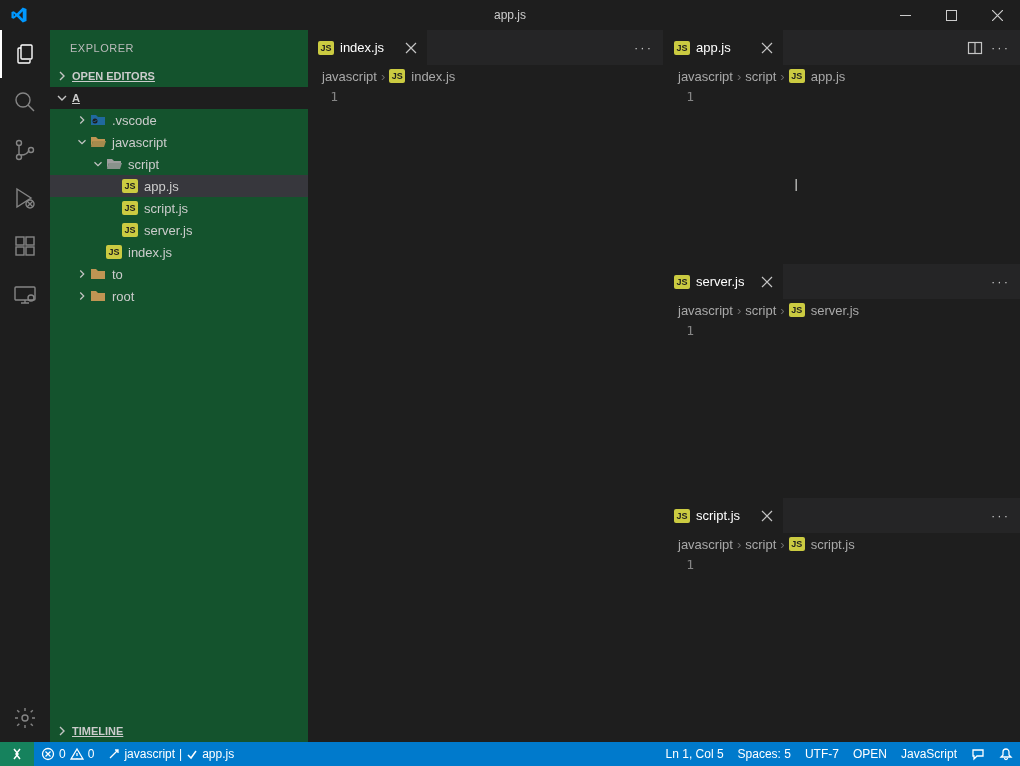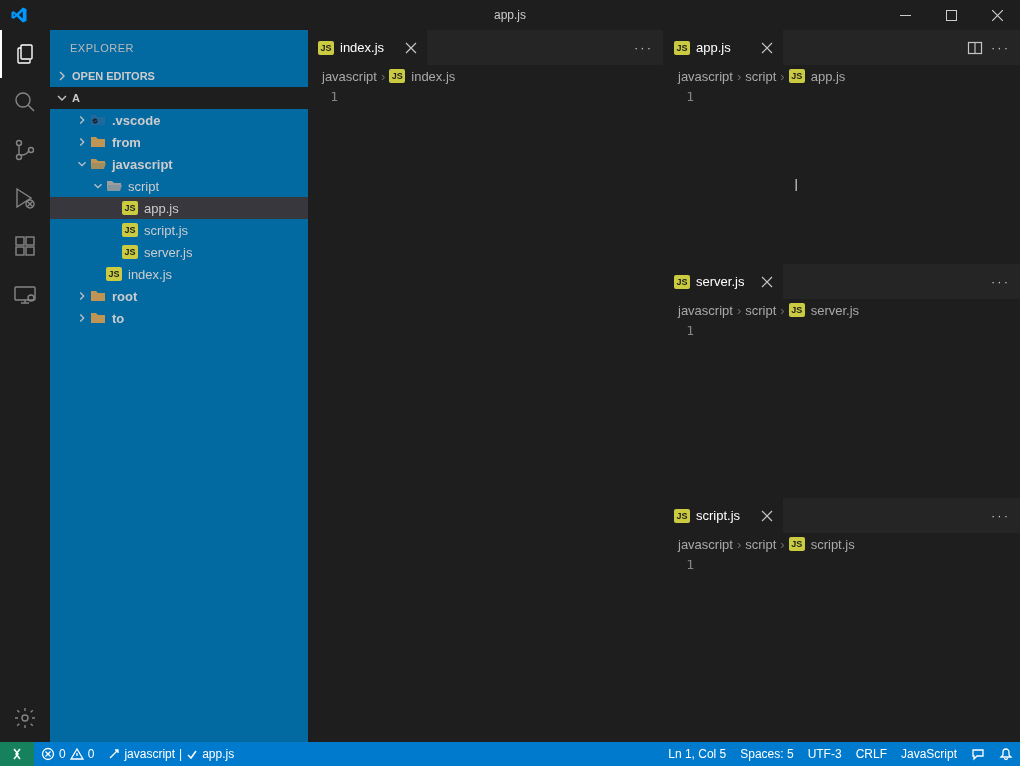--- a/index.html
+++ b/index.html
@@ -15,31 +15,31 @@
   .main { display: flex; height: 712px; }
   
   
   .activity-bar { width: 50px; background: #1e1e1e; display: flex; flex-direction: column; align-items: center; border-right: 1px solid #1e1e1e; }
   .activity-item { width: 50px; height: 48px; display: flex; align-items: center; justify-content: center; color: #858585; position: relative; }
   .activity-item.active { color: #ffffff; }
   .activity-item.active::before { content: ""; position: absolute; left: 0; top: 0; bottom: 0; width: 2px; background: #ffffff; }
   .activity-bottom { margin-top: auto; }
   
   
-  .sidebar { width: 258px; background: #0369a1; display: flex; flex-direction: column; }
+  .sidebar { width: 258px; background: #14532d; display: flex; flex-direction: column; }
   .sidebar-title { height: 35px; display: flex; align-items: center; padding-left: 20px; font-size: 11px; letter-spacing: 0.5px; color: #bbbbbb; }
-  .section-header { height: 22px; display: flex; align-items: center; padding-left: 4px; font-size: 11px; font-weight: 700; color: #cccccc; }
+  .section-header { height: 22px; display: flex; align-items: center; padding-left: 4px; font-size: 11px; font-weight: 700; color: #cccccc; text-decoration: underline; }
   .section-header.dark { background: #1e1e1e; }
   .section-header .chev { margin-right: 2px; }
   .tree { flex: 1; }
   .tree-row { height: 22px; display: flex; align-items: center; padding-left: 8px; font-size: 13px; color: #cccccc; }
   .tree-row.active-file { background: #37373d; }
   .tree-row .chev { width: 16px; display: inline-flex; justify-content: center; }
   .tree-row .icon { margin-right: 6px; display: inline-flex; }
-  .indent-1 { padding-left: 24px; font-weight: bold; }
+  .indent-1 { padding-left: 24px; }
   .indent-2 { padding-left: 40px; }
   .indent-3 { padding-left: 56px; }
   .sidebar-bottom { margin-top: auto; }
   
   
   .editors { flex: 1; display: flex; }
   .editor-left { width: 356px; display: flex; flex-direction: column; border-right: 1px solid #1e1e1e; }
   .editor-right { flex: 1; display: flex; flex-direction: column; }
   .right-group { border-bottom: 1px solid #1e1e1e; }
   .tabs { height: 35px; background: #252526; display: flex; align-items: stretch; }
@@ -179,33 +179,20 @@
               <path fill="#20699e" d="M1 2h5l2 2h7v8H1z"></path>
               <circle cx="5" cy="8" r="2.5" fill="#1e1e1e"></circle>
               <path d="M3.5 8l1 1 2-2" stroke="#20699e" stroke-width="1" fill="none"></path>
             </svg>
           </span>
         <span>.vscode</span>
       </div>
       <div class="tree-row indent-1">
         <span class="chev">
             <svg width="14" height="14" viewBox="0 0 16 16">
-              <path d="M6 4l4 4-4 4" fill="none" stroke="currentColor" stroke-width="1.4"></path>
-            </svg>
-          </span>
-        <span class="icon folder-icon">
-            <svg width="16" height="14" viewBox="0 0 16 14">
-              <path fill="currentColor" d="M1 2h5l2 2h7v8H1z"></path>
-            </svg>
-          </span>
-        <span>from</span>
-      </div>
-      <div class="tree-row indent-1">
-        <span class="chev">
-            <svg width="14" height="14" viewBox="0 0 16 16">
               <path d="M4 6l4 4 4-4" fill="none" stroke="currentColor" stroke-width="1.4"></path>
             </svg>
           </span>
         <span class="icon folder-icon">
             <svg width="16" height="14" viewBox="0 0 16 14">
               <path fill="currentColor" d="M1 2h5l2 2h7v2H3l-2 6z"></path>
               <path fill="currentColor" opacity="0.85" d="M1 12l2-6h13l-2 6z"></path>
             </svg>
           </span>
         <span>javascript</span>
@@ -248,37 +235,45 @@
         <span class="chev">
             <svg width="14" height="14" viewBox="0 0 16 16">
               <path d="M6 4l4 4-4 4" fill="none" stroke="currentColor" stroke-width="1.4"></path>
             </svg>
           </span>
         <span class="icon folder-icon">
             <svg width="16" height="14" viewBox="0 0 16 14">
               <path fill="currentColor" d="M1 2h5l2 2h7v8H1z"></path>
             </svg>
           </span>
-        <span>root</span>
+        <span>to</span>
       </div>
       <div class="tree-row indent-1">
         <span class="chev">
             <svg width="14" height="14" viewBox="0 0 16 16">
               <path d="M6 4l4 4-4 4" fill="none" stroke="currentColor" stroke-width="1.4"></path>
             </svg>
           </span>
         <span class="icon folder-icon">
             <svg width="16" height="14" viewBox="0 0 16 14">
               <path fill="currentColor" d="M1 2h5l2 2h7v8H1z"></path>
             </svg>
           </span>
-        <span>to</span>
+        <span>root</span>
       </div>
     </div>
     <div class="sidebar-bottom">
+      <div class="section-header">
+        <span class="chev">
+            <svg width="16" height="16" viewBox="0 0 16 16">
+              <path d="M6 4l4 4-4 4" fill="none" stroke="currentColor" stroke-width="1.4"></path>
+            </svg>
+          </span>
+        <span>TIMELINE</span>
+      </div>
     </div>
   </div>
 
   <div class="editors">
 
     <div class="editor-left">
       <div class="tabs">
         <div class="tab active">
           <span class="js-badge">JS</span>
           <span>index.js</span>
@@ -434,24 +429,24 @@
     <span>app.js</span>
   </div>
   <div class="status-right">
     <div class="status-item">
         <span>Ln 1, Col 5</span>
       </div>
     <div class="status-item">
         <span>Spaces: 5</span>
       </div>
     <div class="status-item">
-        <span>UTF-3</span>
-      </div>
-    <div class="status-item">
-        <span>CRLF</span>
+        <span>UTF-7</span>
+      </div>
+    <div class="status-item">
+        <span>OPEN</span>
       </div>
     <div class="status-item">
         <span>JavaScript</span>
       </div>
     <div class="status-item">
         <svg width="14" height="14" viewBox="0 0 14 14" fill="none" stroke="#fff" stroke-width="1.3">
           <path d="M2 3h10v6H6l-3 3V9H2z"></path>
         </svg>
       </div>
     <div class="status-item">

